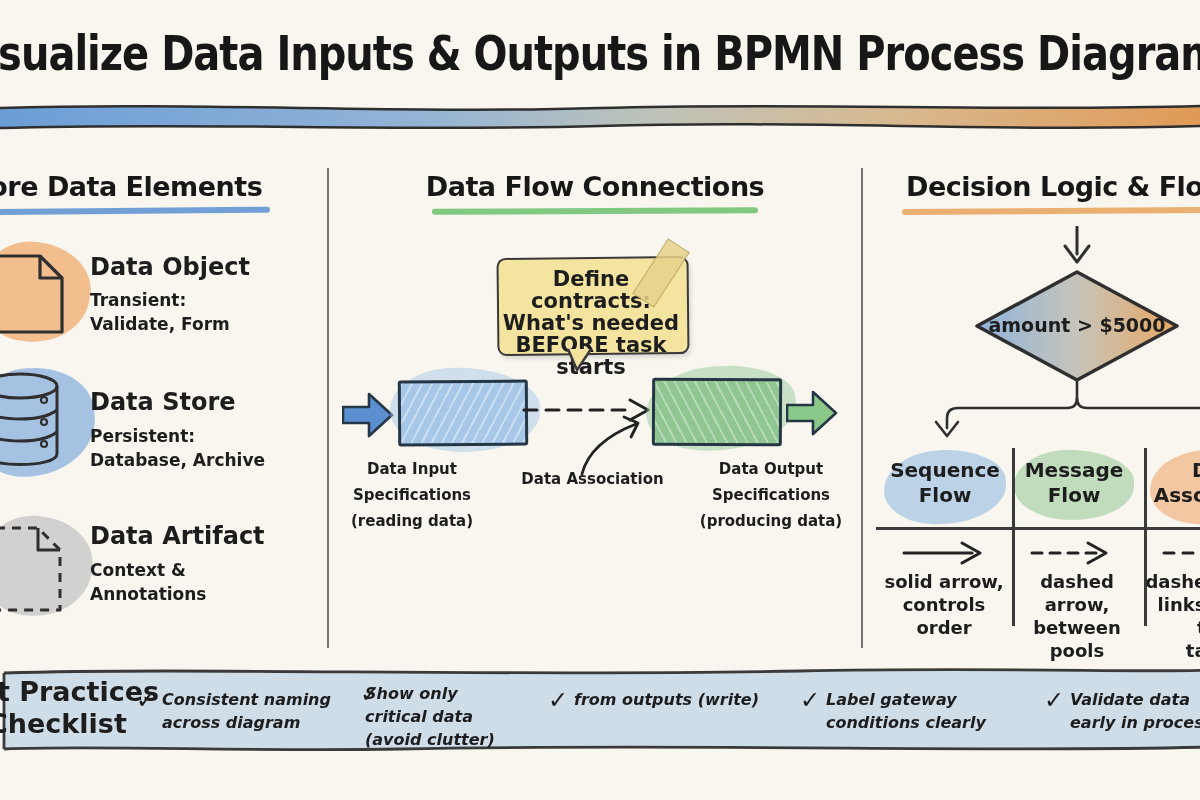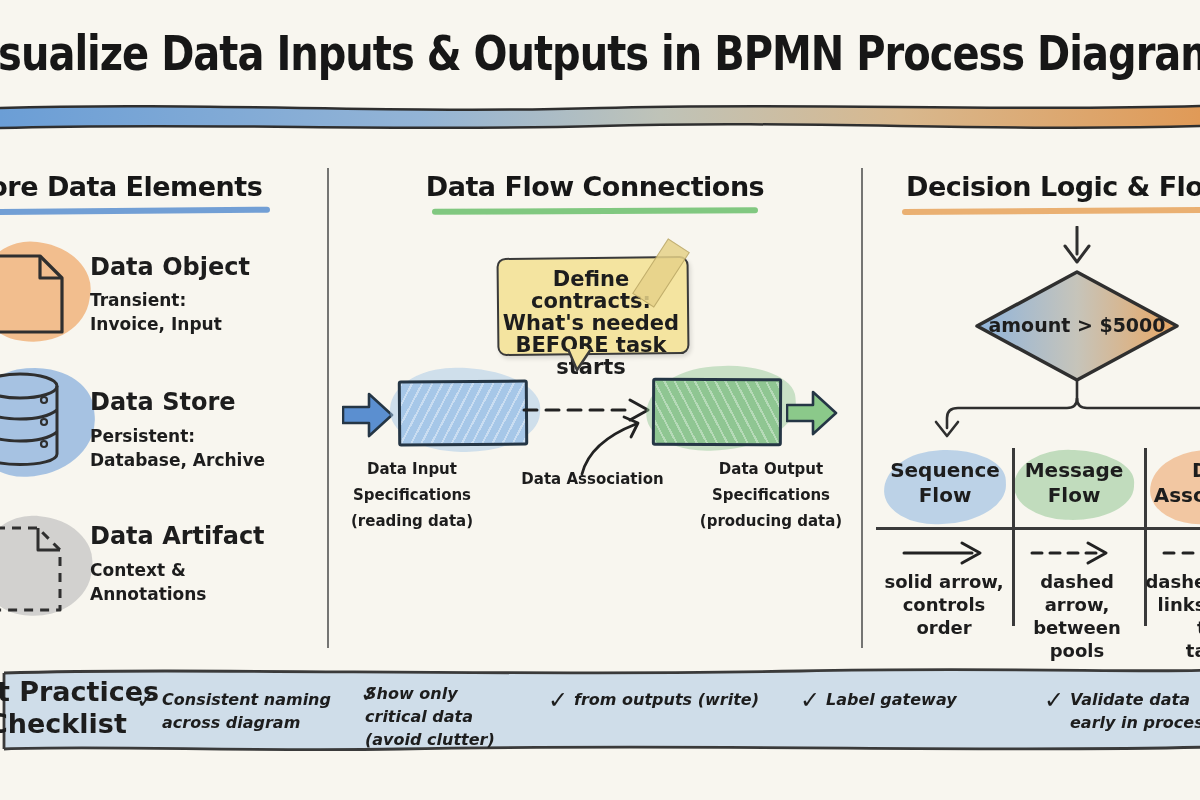--- a/index.html
+++ b/index.html
@@ -64,21 +64,21 @@
 <div class="abs swoosh" style="left:-25px;top:208px;width:295px;background:#5b8fd0;transform:rotate(-0.5deg)"></div>
 
 <div class="blob" style="left:-22px;top:242px;width:112px;height:100px;background:#f0a868;opacity:.72;transform:rotate(8deg)"></div>
 <svg class="abs" style="left:-18px;top:248px" width="96" height="92">
   <path d="M10,8 H58 L80,30 V84 H10 Z" fill="none" stroke="#2f2f2f" stroke-width="3.2" stroke-linejoin="round"></path>
   <path d="M58,8 V30 H80" fill="none" stroke="#2f2f2f" stroke-width="3.2" stroke-linejoin="round"></path>
 </svg>
 <div class="abs itemname" style="left:90px;top:253px">Data Object</div>
 <div class="abs itemsub" style="left:90px;top:288px">
   <div>Transient:</div>
-    <div>Invoice, Input</div>
+    <div>Validate, Form</div>
 </div>
 
 <div class="blob" style="left:-30px;top:368px;width:125px;height:108px;background:#7fa9dc;opacity:.68;transform:rotate(-6deg)"></div>
 <svg class="abs" style="left:-22px;top:370px" width="100" height="104">
   <ellipse cx="42" cy="16" rx="37" ry="12" fill="none" stroke="#2f2f2f" stroke-width="3"></ellipse>
   <path d="M5,16 V84 C5,98 79,98 79,84 V16" fill="none" stroke="#2f2f2f" stroke-width="3"></path>
   <path d="M5,40 C20,52 64,52 79,40" fill="none" stroke="#2f2f2f" stroke-width="3"></path>
   <path d="M5,62 C20,74 64,74 79,62" fill="none" stroke="#2f2f2f" stroke-width="3"></path>
   <circle cx="66" cy="30" r="3" fill="none" stroke="#2f2f2f" stroke-width="2.2"></circle>
   <circle cx="66" cy="52" r="3" fill="none" stroke="#2f2f2f" stroke-width="2.2"></circle>
@@ -243,19 +243,20 @@
 </div>
 
 <div class="abs check" style="left:548px;top:686px">✓</div>
 <div class="abs chktext" style="left:574px;top:688px">
     <div>from outputs (write)</div>
 </div>
 
 <div class="abs check" style="left:800px;top:686px">✓</div>
 <div class="abs chktext" style="left:826px;top:688px">
   <div>Label gateway</div>
+    <div>conditions clearly</div>
 </div>
 
 <div class="abs check" style="left:1044px;top:686px">✓</div>
 <div class="abs chktext nw" style="left:1070px;top:688px">
   <div>Validate data</div>
     <div>early in process</div>
 </div>
 
 </body></html>

